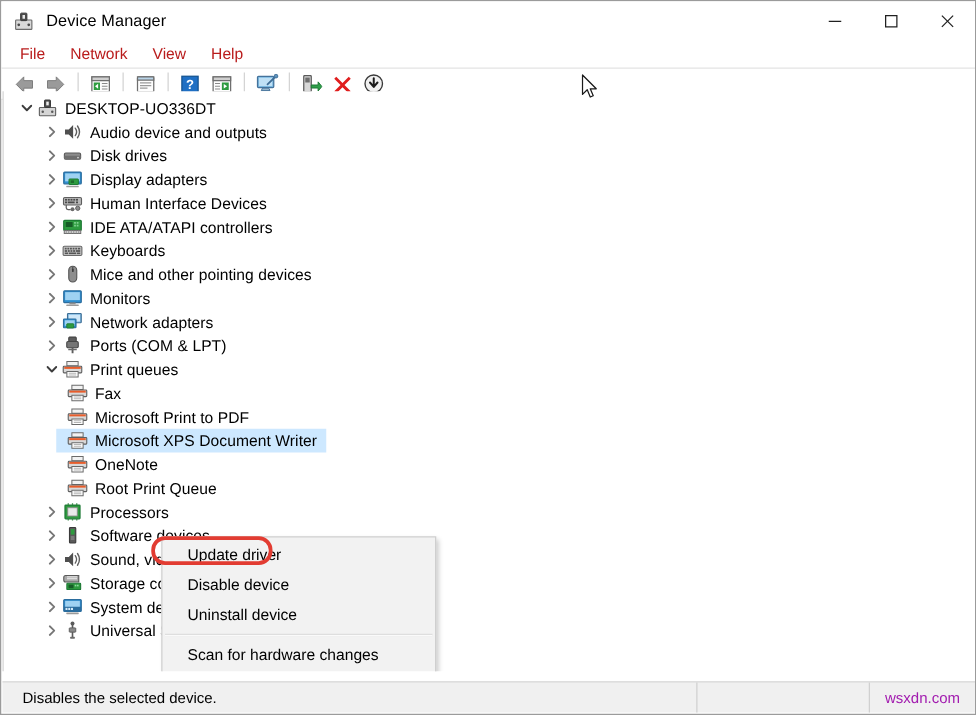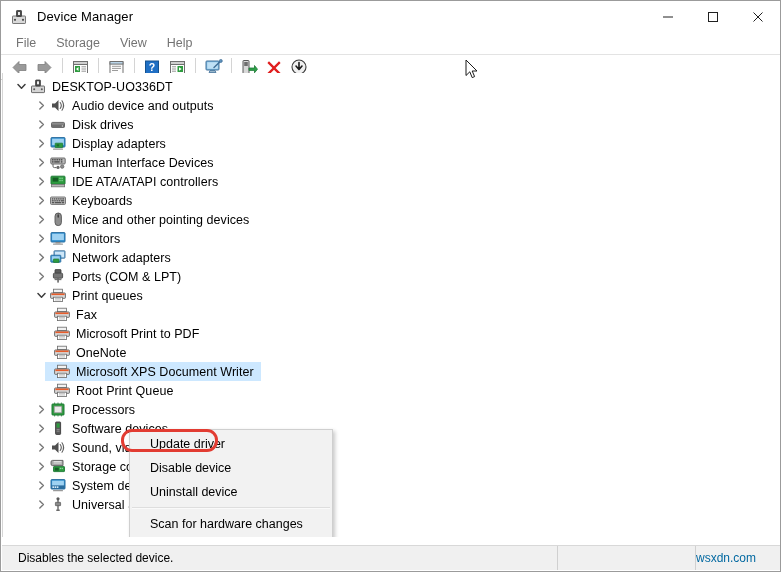--- a/index.html
+++ b/index.html
@@ -66,21 +66,21 @@
     width: 100%;
     height: 22px;
     background: #ffffff;
     display: flex;
     align-items: center;
     padding-left: 6px;
     box-sizing: border-box;
   }
   .menu-item {
     font-size: 12.5px;
-    color: #737373;
+    color: #b91c1c;
     padding: 2px 9px;
     margin-right: 2px;
     border-radius: 1px;
   }
 
   
   .toolbar {
     position: absolute;
     left: 0; top: 53px;
     width: 100%;
@@ -172,21 +172,21 @@
   .trow.selected .tlabel { position: relative; z-index: 1; }
 
   
   .ico { width: 100%; height: 100%; position: relative; }
 
   
   .ctx-menu {
     position: absolute;
     left: 126px;
     top: 356px;
-    width: 204px;
+    width: 220px;
     background: #f2f2f2;
     border: 1px solid #cfcfcf;
     box-shadow: 2px 2px 4px rgba(0,0,0,0.22);
     padding: 2px 0;
     box-sizing: border-box;
     z-index: 40;
   }
   .ctx-item {
     height: 24px;
     display: flex;
@@ -232,21 +232,21 @@
     color: #000;
   }
   .sb-pane {
     display: flex;
     align-items: center;
     box-sizing: border-box;
     height: 100%;
   }
   .sb-pane.p1 { width: 555px; padding-left: 16px; }
   .sb-pane.p2 { width: 138px; border-left: 1px solid #d0d0d0; }
-  .sb-pane.p3 { flex: 1; border-left: 1px solid #d0d0d0; justify-content:flex-start; padding-right: 12px; color:#0369a1; }
+  .sb-pane.p3 { flex: 1; border-left: 1px solid #d0d0d0; justify-content:flex-end; padding-right: 12px; color:#a21caf; }
 
   
   .cursor {
     position: absolute;
     left: 464px;
     top: 58px;
     width: 14px;
     height: 21px;
     z-index: 60;
     pointer-events: none;
@@ -283,21 +283,21 @@
         <svg width="12" height="12" viewBox="0 0 12 12">
             <line x1="1.5" y1="1.5" x2="10.5" y2="10.5" stroke="#202020" stroke-width="1"></line>
             <line x1="10.5" y1="1.5" x2="1.5" y2="10.5" stroke="#202020" stroke-width="1"></line>
           </svg>
       </div>
     </div>
   </div>
 
   <div class="menubar">
     <div class="menu-item">File</div>
-    <div class="menu-item">Storage</div>
+    <div class="menu-item">Network</div>
     <div class="menu-item">View</div>
     <div class="menu-item">Help</div>
   </div>
 
   <div class="toolbar">
     <div class="tb-btn">
       <svg width="17" height="15" viewBox="0 0 17 15">
         <path d="M8 1.5 L2 7.5 L8 13.5 L8 10.5 L15 10.5 L15 4.5 L8 4.5 Z" fill="#9a9a9a" stroke="#7d7d7d" stroke-width="0.8" stroke-linejoin="round"></path>
       </svg>
     </div>
@@ -636,47 +636,47 @@
             <path d="M2.2 6 L15.8 6 Q16.4 6 16.4 6.7 L16.4 10.6 Q16.4 11.3 15.8 11.3 L2.2 11.3 Q1.6 11.3 1.6 10.6 L1.6 6.7 Q1.6 6 2.2 6 Z" fill="#d9d9d9" stroke="#5f5f5f" stroke-width="0.9"></path>
             <rect x="2.4" y="6.5" width="13.2" height="1.6" fill="#e85d2b"></rect>
             <rect x="4.5" y="10.2" width="9" height="4.4" fill="#ffffff" stroke="#6a6a6a" stroke-width="0.8"></rect>
             <line x1="6" y1="11.6" x2="12" y2="11.6" stroke="#aaa" stroke-width="0.7"></line>
             <line x1="6" y1="13" x2="12" y2="13" stroke="#aaa" stroke-width="0.7"></line>
           </svg>
         </div>
         <div class="tlabel">Microsoft Print to PDF</div>
       </div>
 
-      <div class="trow lvl2">
+      <div class="trow lvl2 selected">
+        <div class="selbg"></div>
         <div class="dicon">
           <svg class="ico" viewBox="0 0 18 17">
             <rect x="4.5" y="2.2" width="9" height="3.4" fill="#f2f2f2" stroke="#6a6a6a" stroke-width="0.8"></rect>
             <path d="M2.2 6 L15.8 6 Q16.4 6 16.4 6.7 L16.4 10.6 Q16.4 11.3 15.8 11.3 L2.2 11.3 Q1.6 11.3 1.6 10.6 L1.6 6.7 Q1.6 6 2.2 6 Z" fill="#d9d9d9" stroke="#5f5f5f" stroke-width="0.9"></path>
             <rect x="2.4" y="6.5" width="13.2" height="1.6" fill="#e85d2b"></rect>
             <rect x="4.5" y="10.2" width="9" height="4.4" fill="#ffffff" stroke="#6a6a6a" stroke-width="0.8"></rect>
             <line x1="6" y1="11.6" x2="12" y2="11.6" stroke="#aaa" stroke-width="0.7"></line>
             <line x1="6" y1="13" x2="12" y2="13" stroke="#aaa" stroke-width="0.7"></line>
           </svg>
         </div>
-        <div class="tlabel">OneNote</div>
-      </div>
-
-      <div class="trow lvl2 selected">
-        <div class="selbg"></div>
+        <div class="tlabel">Microsoft XPS Document Writer</div>
+      </div>
+
+      <div class="trow lvl2">
         <div class="dicon">
           <svg class="ico" viewBox="0 0 18 17">
             <rect x="4.5" y="2.2" width="9" height="3.4" fill="#f2f2f2" stroke="#6a6a6a" stroke-width="0.8"></rect>
             <path d="M2.2 6 L15.8 6 Q16.4 6 16.4 6.7 L16.4 10.6 Q16.4 11.3 15.8 11.3 L2.2 11.3 Q1.6 11.3 1.6 10.6 L1.6 6.7 Q1.6 6 2.2 6 Z" fill="#d9d9d9" stroke="#5f5f5f" stroke-width="0.9"></path>
             <rect x="2.4" y="6.5" width="13.2" height="1.6" fill="#e85d2b"></rect>
             <rect x="4.5" y="10.2" width="9" height="4.4" fill="#ffffff" stroke="#6a6a6a" stroke-width="0.8"></rect>
             <line x1="6" y1="11.6" x2="12" y2="11.6" stroke="#aaa" stroke-width="0.7"></line>
             <line x1="6" y1="13" x2="12" y2="13" stroke="#aaa" stroke-width="0.7"></line>
           </svg>
         </div>
-        <div class="tlabel">Microsoft XPS Document Writer</div>
+        <div class="tlabel">OneNote</div>
       </div>
 
       <div class="trow lvl2">
         <div class="dicon">
           <svg class="ico" viewBox="0 0 18 17">
             <rect x="4.5" y="2.2" width="9" height="3.4" fill="#f2f2f2" stroke="#6a6a6a" stroke-width="0.8"></rect>
             <path d="M2.2 6 L15.8 6 Q16.4 6 16.4 6.7 L16.4 10.6 Q16.4 11.3 15.8 11.3 L2.2 11.3 Q1.6 11.3 1.6 10.6 L1.6 6.7 Q1.6 6 2.2 6 Z" fill="#d9d9d9" stroke="#5f5f5f" stroke-width="0.9"></path>
             <rect x="2.4" y="6.5" width="13.2" height="1.6" fill="#e85d2b"></rect>
             <rect x="4.5" y="10.2" width="9" height="4.4" fill="#ffffff" stroke="#6a6a6a" stroke-width="0.8"></rect>
             <line x1="6" y1="11.6" x2="12" y2="11.6" stroke="#aaa" stroke-width="0.7"></line>

